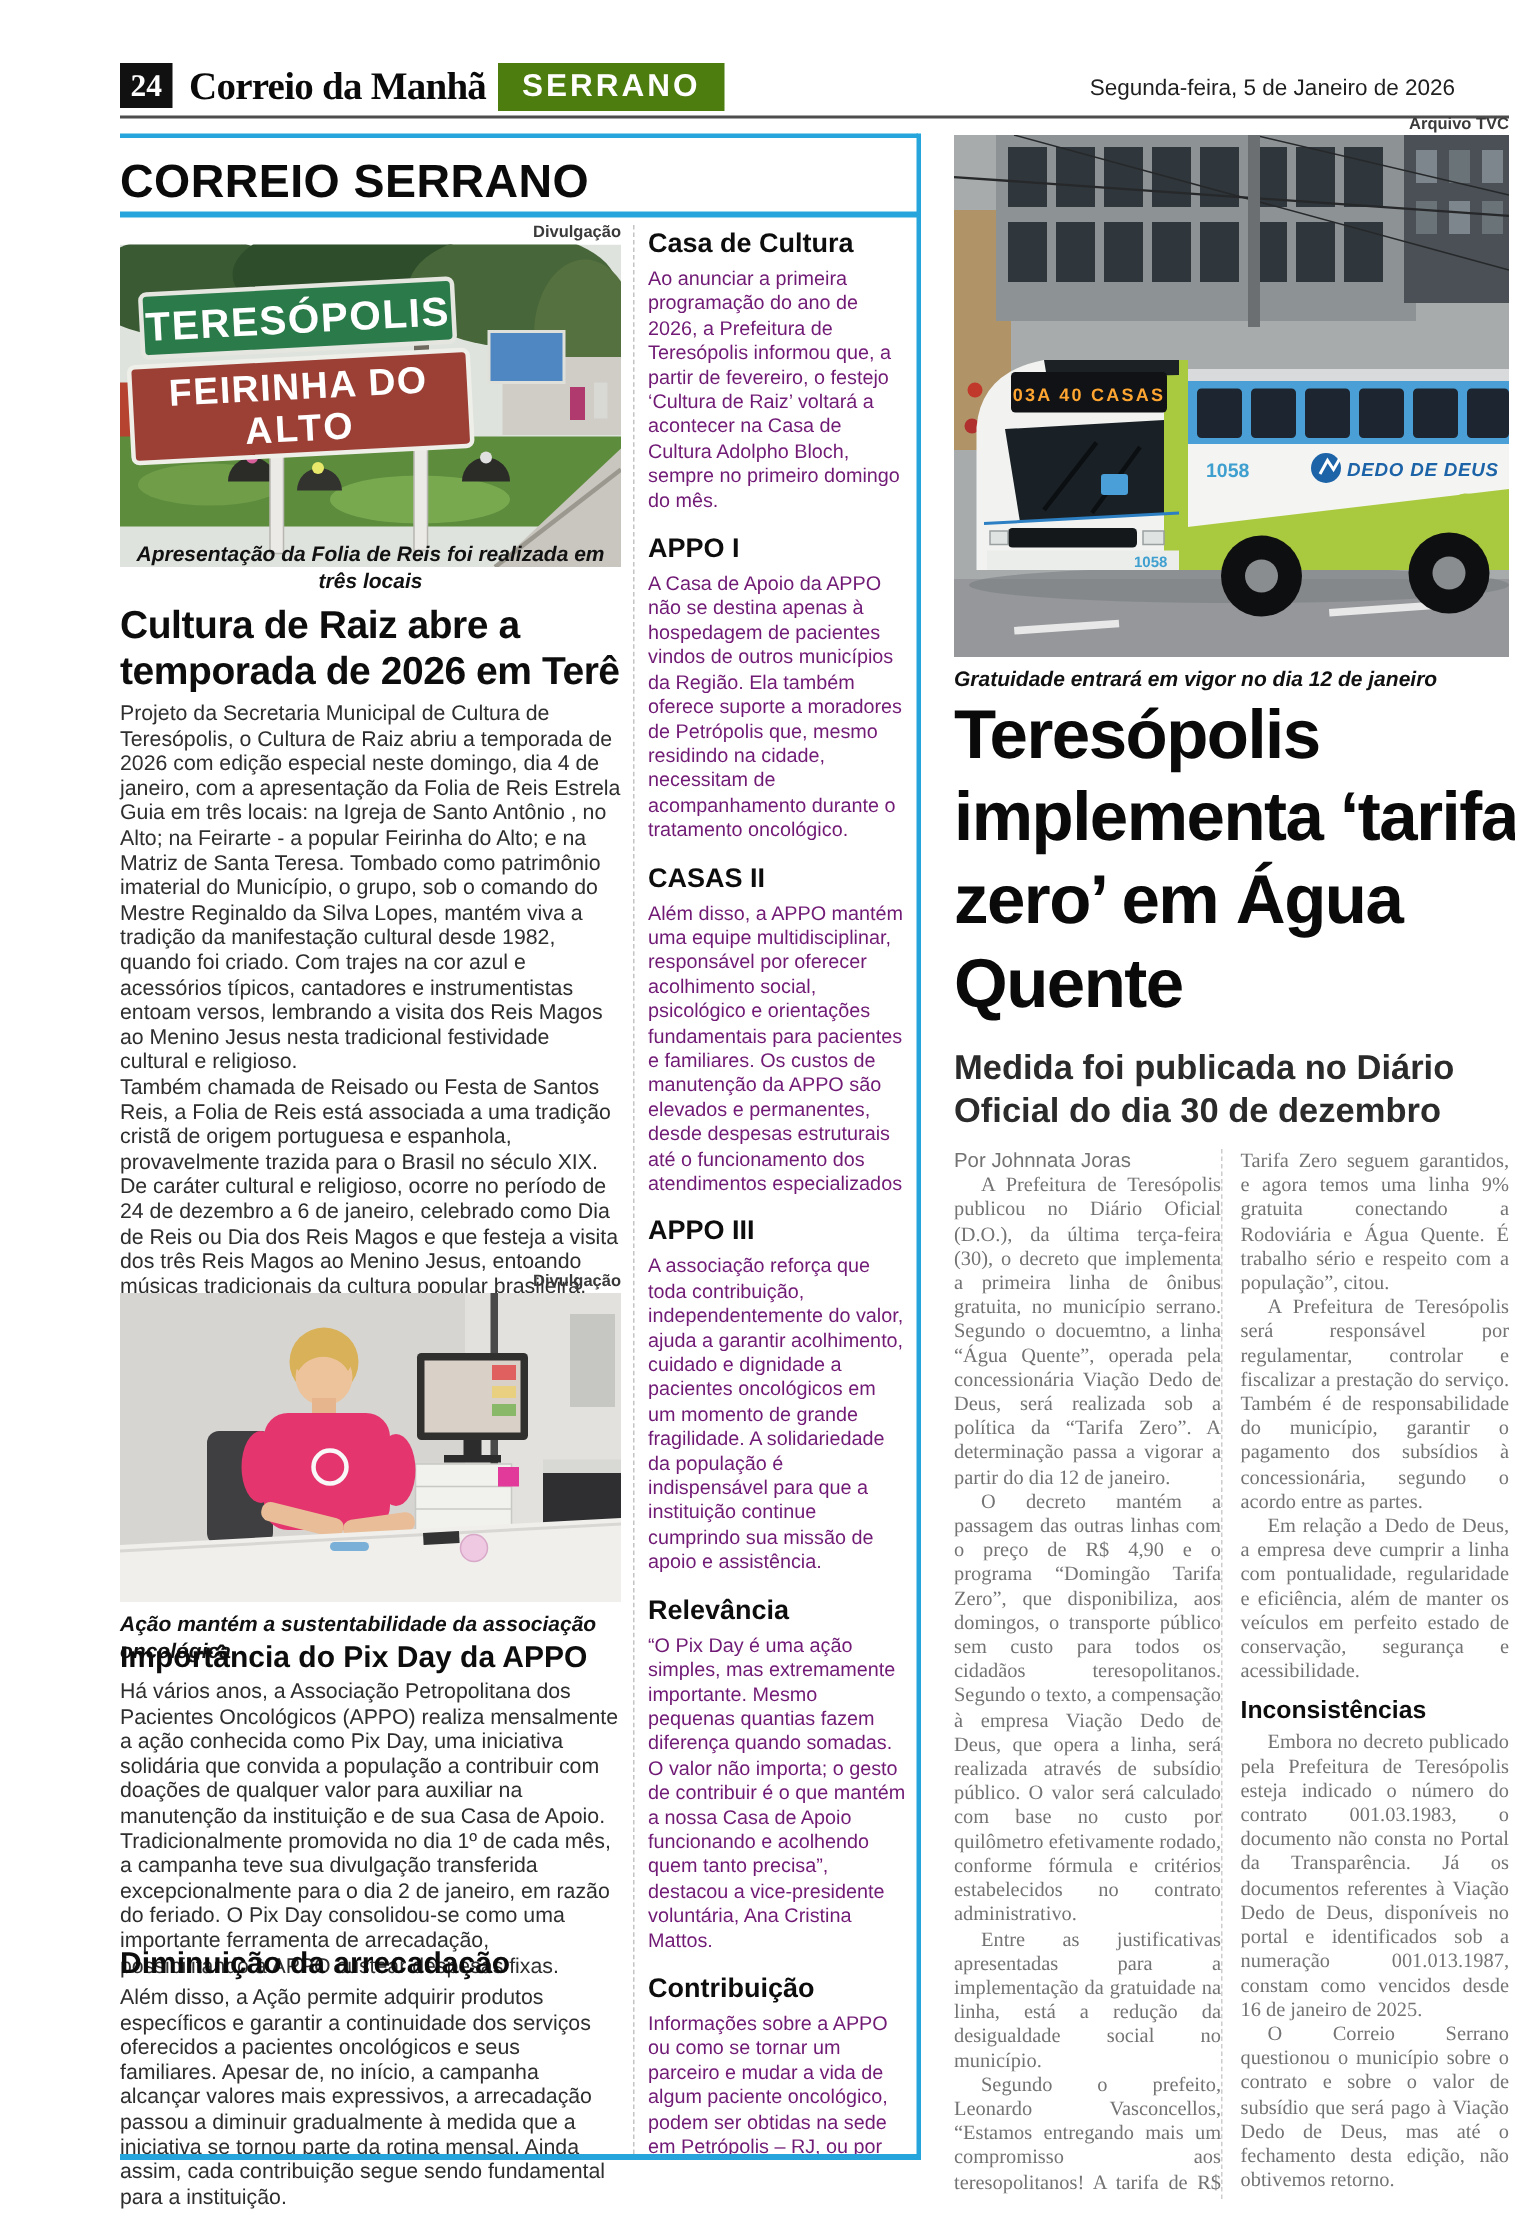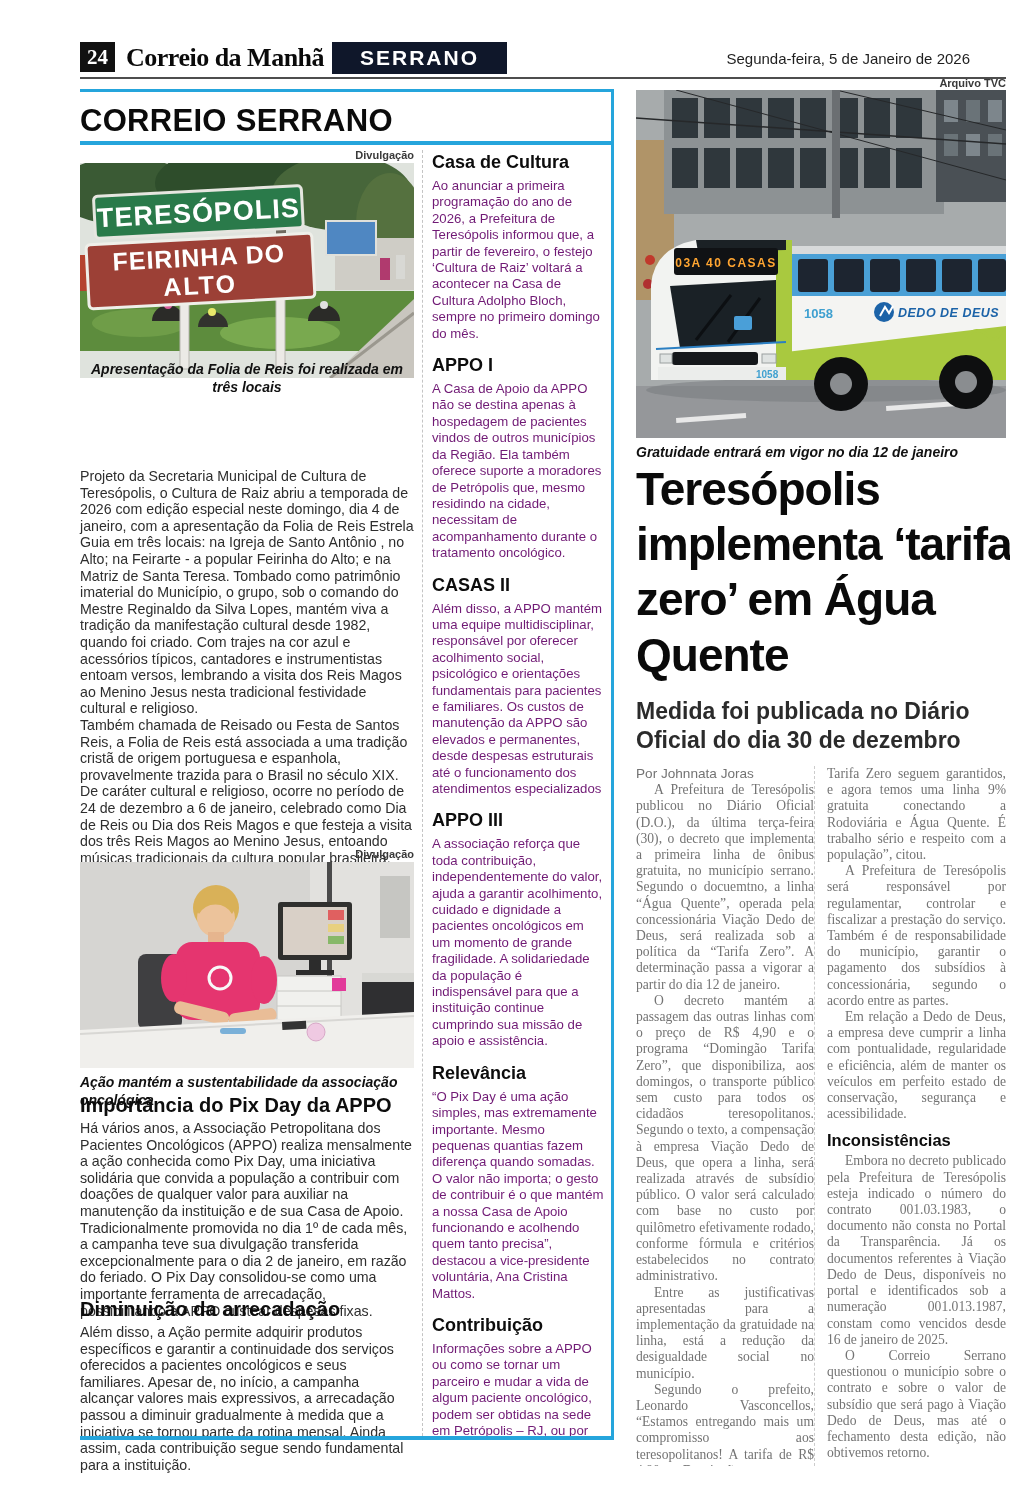--- a/index.html
+++ b/index.html
@@ -3,22 +3,22 @@
 <meta charset="utf-8">
 <style>
   html,body{margin:0;padding:0;background:#fff;}
   .page{position:relative;width:1010px;height:1488px;background:#fff;overflow:hidden;
         font-family:"Liberation Sans",sans-serif;color:#1a1a1a;}
   .abs{position:absolute;margin-left:36px;}
   
   .pagenum{background:#111;color:#fff;font-weight:bold;font-size:21px;width:35px;height:30px;
            display:flex;align-items:center;justify-content:center;font-family:"Liberation Serif",serif;}
   .nameplate{font-family:"Liberation Serif",serif;font-weight:bold;font-size:26px;color:#0a0a0a;letter-spacing:-0.5px;}
-  .sectionbadge{background:#0f172a;color:#fff;font-weight:bold;font-size:21px;letter-spacing:2px;
-                padding:4px 28px;line-height:24px;}
+  .sectionbadge{background:#4d7c0f;color:#fff;font-weight:bold;font-size:21px;letter-spacing:2px;
+                padding:4px 16px;line-height:24px;}
   .dateline{font-size:15px;color:#1f1f1f;}
   .rule-dark{background:#4d4d4d;height:2px;}
   .rule-cyan{background:#25a5dc;}
   .vrule-dashed{border-left:1px dashed #c4c4c4;width:0;}
   .credit{font-size:11px;font-weight:bold;color:#3a3a3a;text-align:right;}
   .caption{font-size:14px;font-weight:bold;font-style:italic;color:#111;line-height:1.25;}
   .section-title{font-size:31px;font-weight:800;letter-spacing:0.3px;color:#0b0b0b;}
   .headline1{font-size:26px;font-weight:bold;line-height:1.18;color:#0d0d0d;letter-spacing:-0.3px;}
   .bodytext{font-size:14.2px;line-height:16.6px;color:#2e2e2e;}
   .subhead{font-size:20px;font-weight:bold;color:#0d0d0d;}
@@ -86,20 +86,21 @@
         <rect x="16" y="28" width="208" height="42" rx="4" fill="#2a7a4a" stroke="#e6e6e0" stroke-width="3"></rect>
         <text x="120" y="59" text-anchor="middle" font-size="27" font-weight="bold" fill="#ffffff" letter-spacing="1">TERESÓPOLIS</text>
         <rect x="6" y="76" width="226" height="64" rx="4" fill="#9c4036" stroke="#efefe9" stroke-width="3"></rect>
         <text x="118" y="103" text-anchor="middle" font-size="25" font-weight="bold" fill="#ffffff" letter-spacing="1">FEIRINHA DO</text>
         <text x="118" y="131" text-anchor="middle" font-size="25" font-weight="bold" fill="#ffffff" letter-spacing="2">ALTO</text>
       </g>
     </svg>
   </div>
   <div class="abs caption" style="left:44px;top:361px;width:334px;text-align:center;">Apresentação da Folia de Reis foi realizada em três locais</div>
 
+  <div class="abs headline1" style="left:44px;top:401px;width:334px;">Cultura de Raiz abre a temporada de 2026 em Terê</div>
   <div class="abs bodytext" style="left:44px;top:468px;width:334px;">Projeto da Secretaria Municipal de  Cultura de Teresópolis, o Cultura de Raiz abriu a temporada de 2026 com edição especial neste domingo, dia 4 de janeiro, com a apresentação da Folia de Reis Estrela Guia em três locais: na Igreja de Santo Antônio , no Alto; na Feirarte - a popular Feirinha do Alto; e na Matriz de Santa Teresa. Tombado como patrimônio imaterial do Município, o grupo, sob o comando do Mestre Reginaldo da Silva Lopes, mantém viva a tradição da manifestação cultural desde 1982, quando foi criado. Com trajes na cor azul e acessórios típicos, cantadores e instrumentistas entoam versos, lembrando a visita dos Reis Magos ao Menino Jesus nesta tradicional festividade cultural e religioso.</div>
   <div class="abs bodytext" style="left:44px;top:717px;width:334px;">Também chamada de Reisado ou Festa de Santos Reis, a Folia de Reis está associada a uma tradição cristã de origem portuguesa e espanhola, provavelmente trazida para o Brasil no século XIX. De caráter cultural e religioso, ocorre no período de 24 de dezembro a 6 de janeiro, celebrado como Dia de Reis ou Dia dos Reis Magos e que festeja a visita dos três Reis Magos ao Menino Jesus, entoando músicas tradicionais da cultura popular brasileira.</div>
 
   <div class="abs credit" style="left:44px;top:848px;width:334px;">Divulgação</div>
 
   <div class="abs" style="left:44px;top:862px;width:334px;height:206px;">
     <svg width="334" height="206" viewBox="0 0 334 206">
       <rect width="334" height="206" fill="#d6d5d2"></rect>
       <rect x="230" y="0" width="104" height="206" fill="#e2e1de"></rect>
       <rect x="247" y="0" width="5" height="122" fill="#4a4a4a"></rect>

